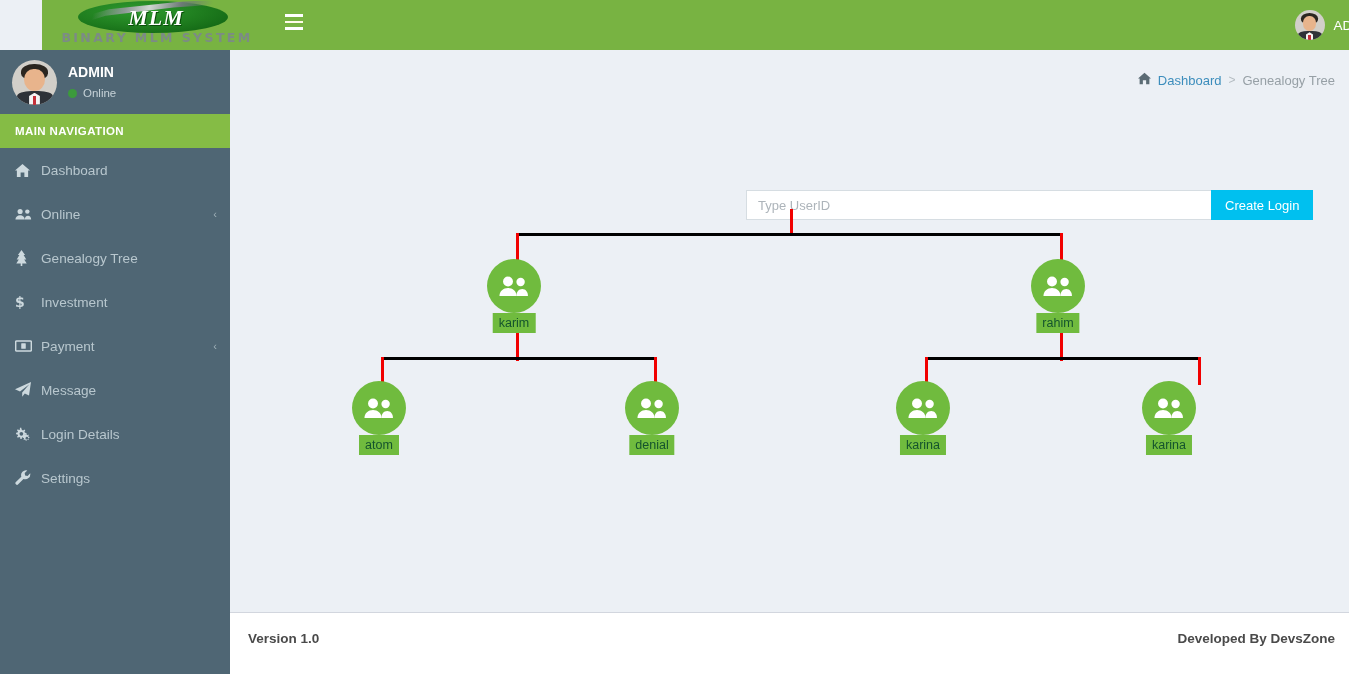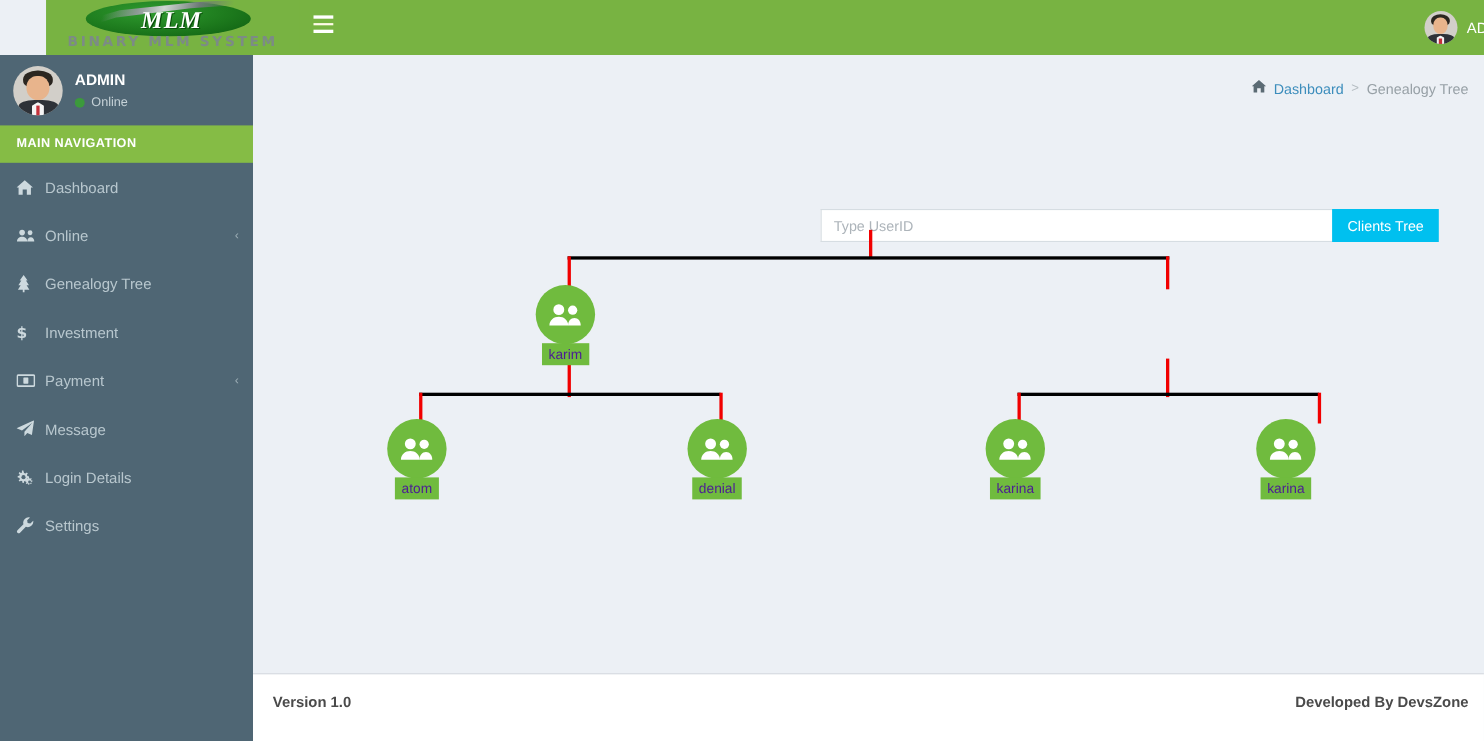--- a/index.html
+++ b/index.html
@@ -112,21 +112,21 @@
 
   
   .tree { position: absolute; left: 0; top: 0; width: 1119px; height: 562px; }
   .node { position: absolute; width: 54px; }
   .node-circle {
     width: 54px; height: 54px; border-radius: 50%; background: #70bb3e;
     display: flex; align-items: center; justify-content: center; cursor: pointer;
   }
   .node-circle svg { fill: #ffffff; }
   .node-label {
-    margin-top: -8px; background: #70bb3e; color: #4c1d95; font-size: 12.5px;
+    margin-top: -8px; background: #70bb3e; color: #14532d; font-size: 12.5px;
     text-align: center; padding: 3px 6px; white-space: nowrap;
     position: relative; left: 50%; transform: translateX(-50%);
     display: inline-block; min-width: 40px; cursor: pointer;
   }
   .ln-v { position: absolute; width: 3px; background: #f10000; }
   .ln-h { position: absolute; height: 3px; background: #000000; }
 
   
   .footer {
     position: absolute; left: 230px; top: 612px; width: 1119px; height: 62px;
@@ -281,21 +281,21 @@
           <path d="M8 1 0 8h2v7h4V10h4v5h4V8h2z"></path>
         </svg>
     </span>
     <span class="bc-link">Dashboard</span>
     <span class="bc-sep">&gt;</span>
     <span class="bc-current">Genealogy Tree</span>
   </div>
 
   <div class="search-row">
     <input class="search-input" type="text" placeholder="Type UserID" style="">
-    <button class="btn-create">Clients Tree</button>
+    <button class="btn-create">Create Login</button>
   </div>
 
   <div class="tree">
 
     <div class="ln-v" style="left:560px; top:159px; height:26px;"></div>
 
     <div class="ln-h" style="left:286px; top:183px; width:547px;"></div>
 
     <div class="ln-v" style="left:286px; top:183px; height:30px;"></div>
     <div class="ln-v" style="left:830px; top:183px; height:30px;"></div>
@@ -315,20 +315,31 @@
         <svg width="30" height="22" viewBox="0 0 20 14">
             <circle cx="6" cy="4" r="3.3"></circle>
             <circle cx="14.4" cy="4.3" r="2.8"></circle>
             <path d="M0.3 13.6c0-3.2 2.6-5.3 5.7-5.3s5.7 2.1 5.7 5.3z"></path>
             <path d="M11.6 13.6c0-2.7 1.6-4.6 3.9-4.6 2.2 0 3.8 1.9 3.8 4.6z"></path>
           </svg>
       </div>
       <div class="node-label">karim</div>
     </div>
 
+    <div class="node" style="left:801px; top:209px;">
+      <div class="node-circle">
+        <svg width="30" height="22" viewBox="0 0 20 14">
+            <circle cx="6" cy="4" r="3.3"></circle>
+            <circle cx="14.4" cy="4.3" r="2.8"></circle>
+            <path d="M0.3 13.6c0-3.2 2.6-5.3 5.7-5.3s5.7 2.1 5.7 5.3z"></path>
+            <path d="M11.6 13.6c0-2.7 1.6-4.6 3.9-4.6 2.2 0 3.8 1.9 3.8 4.6z"></path>
+          </svg>
+      </div>
+      <div class="node-label">rahim</div>
+    </div>
 
     <div class="node" style="left:122px; top:331px;">
       <div class="node-circle">
         <svg width="30" height="22" viewBox="0 0 20 14">
             <circle cx="6" cy="4" r="3.3"></circle>
             <circle cx="14.4" cy="4.3" r="2.8"></circle>
             <path d="M0.3 13.6c0-3.2 2.6-5.3 5.7-5.3s5.7 2.1 5.7 5.3z"></path>
             <path d="M11.6 13.6c0-2.7 1.6-4.6 3.9-4.6 2.2 0 3.8 1.9 3.8 4.6z"></path>
           </svg>
       </div>

